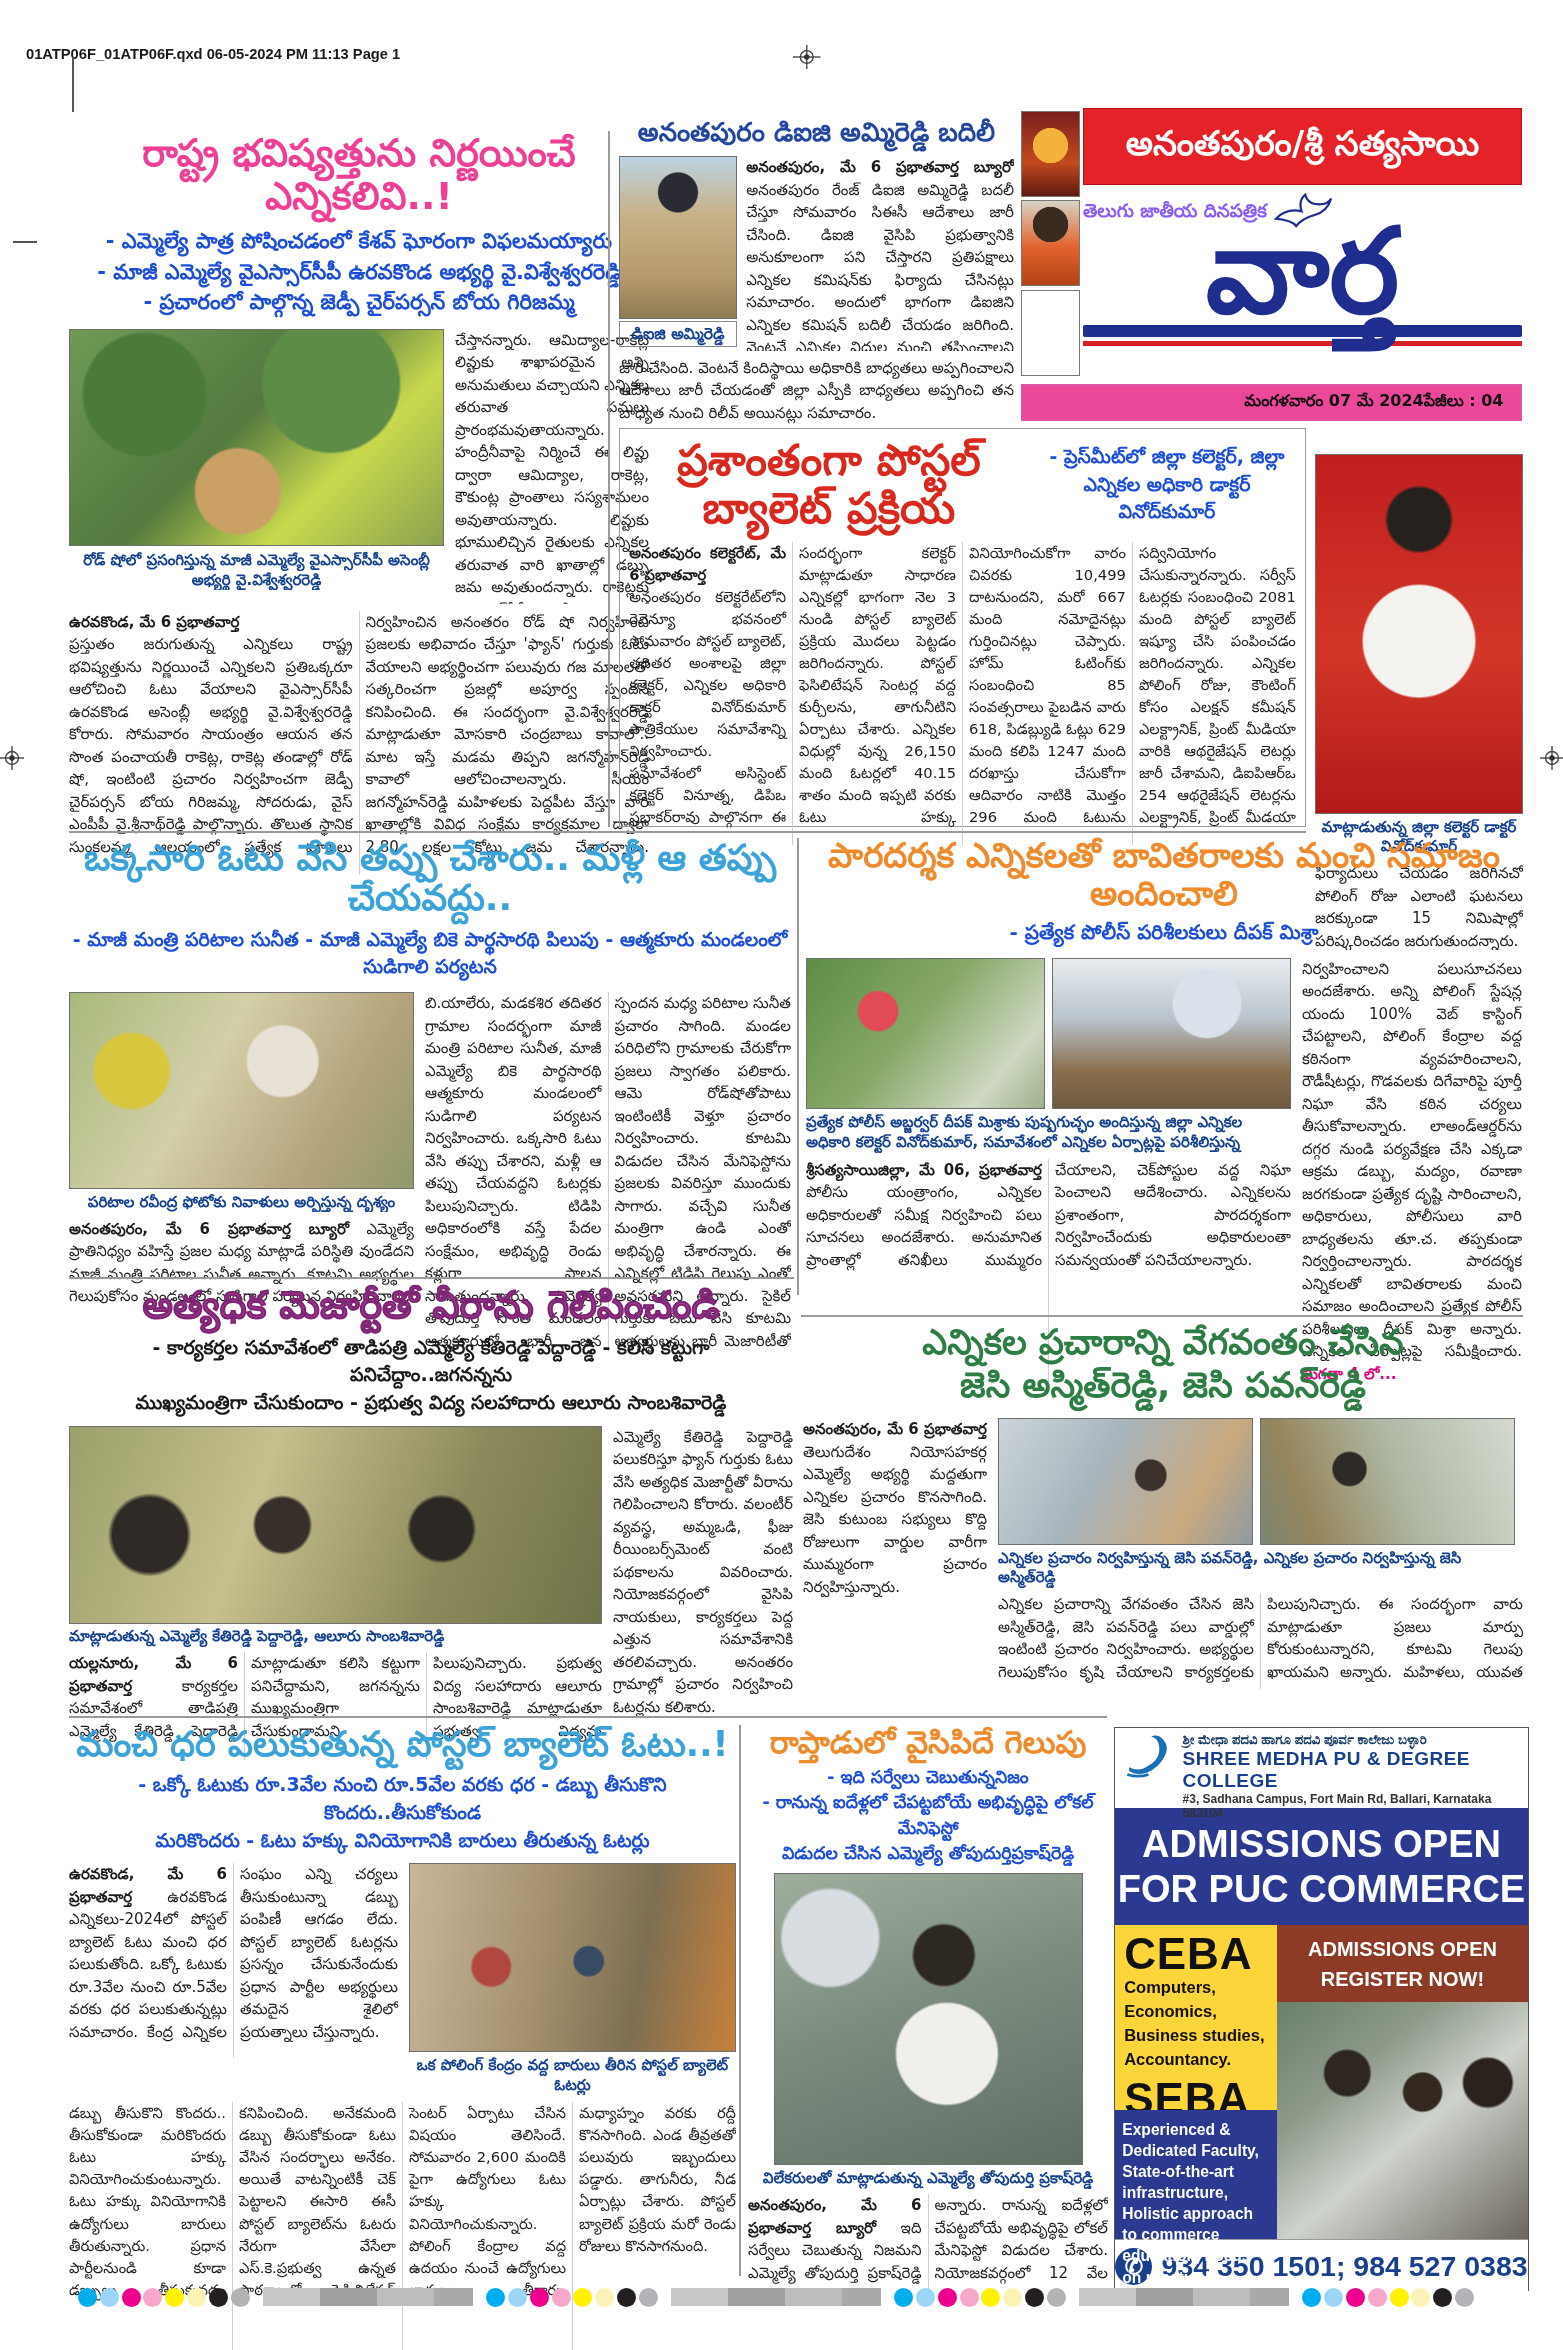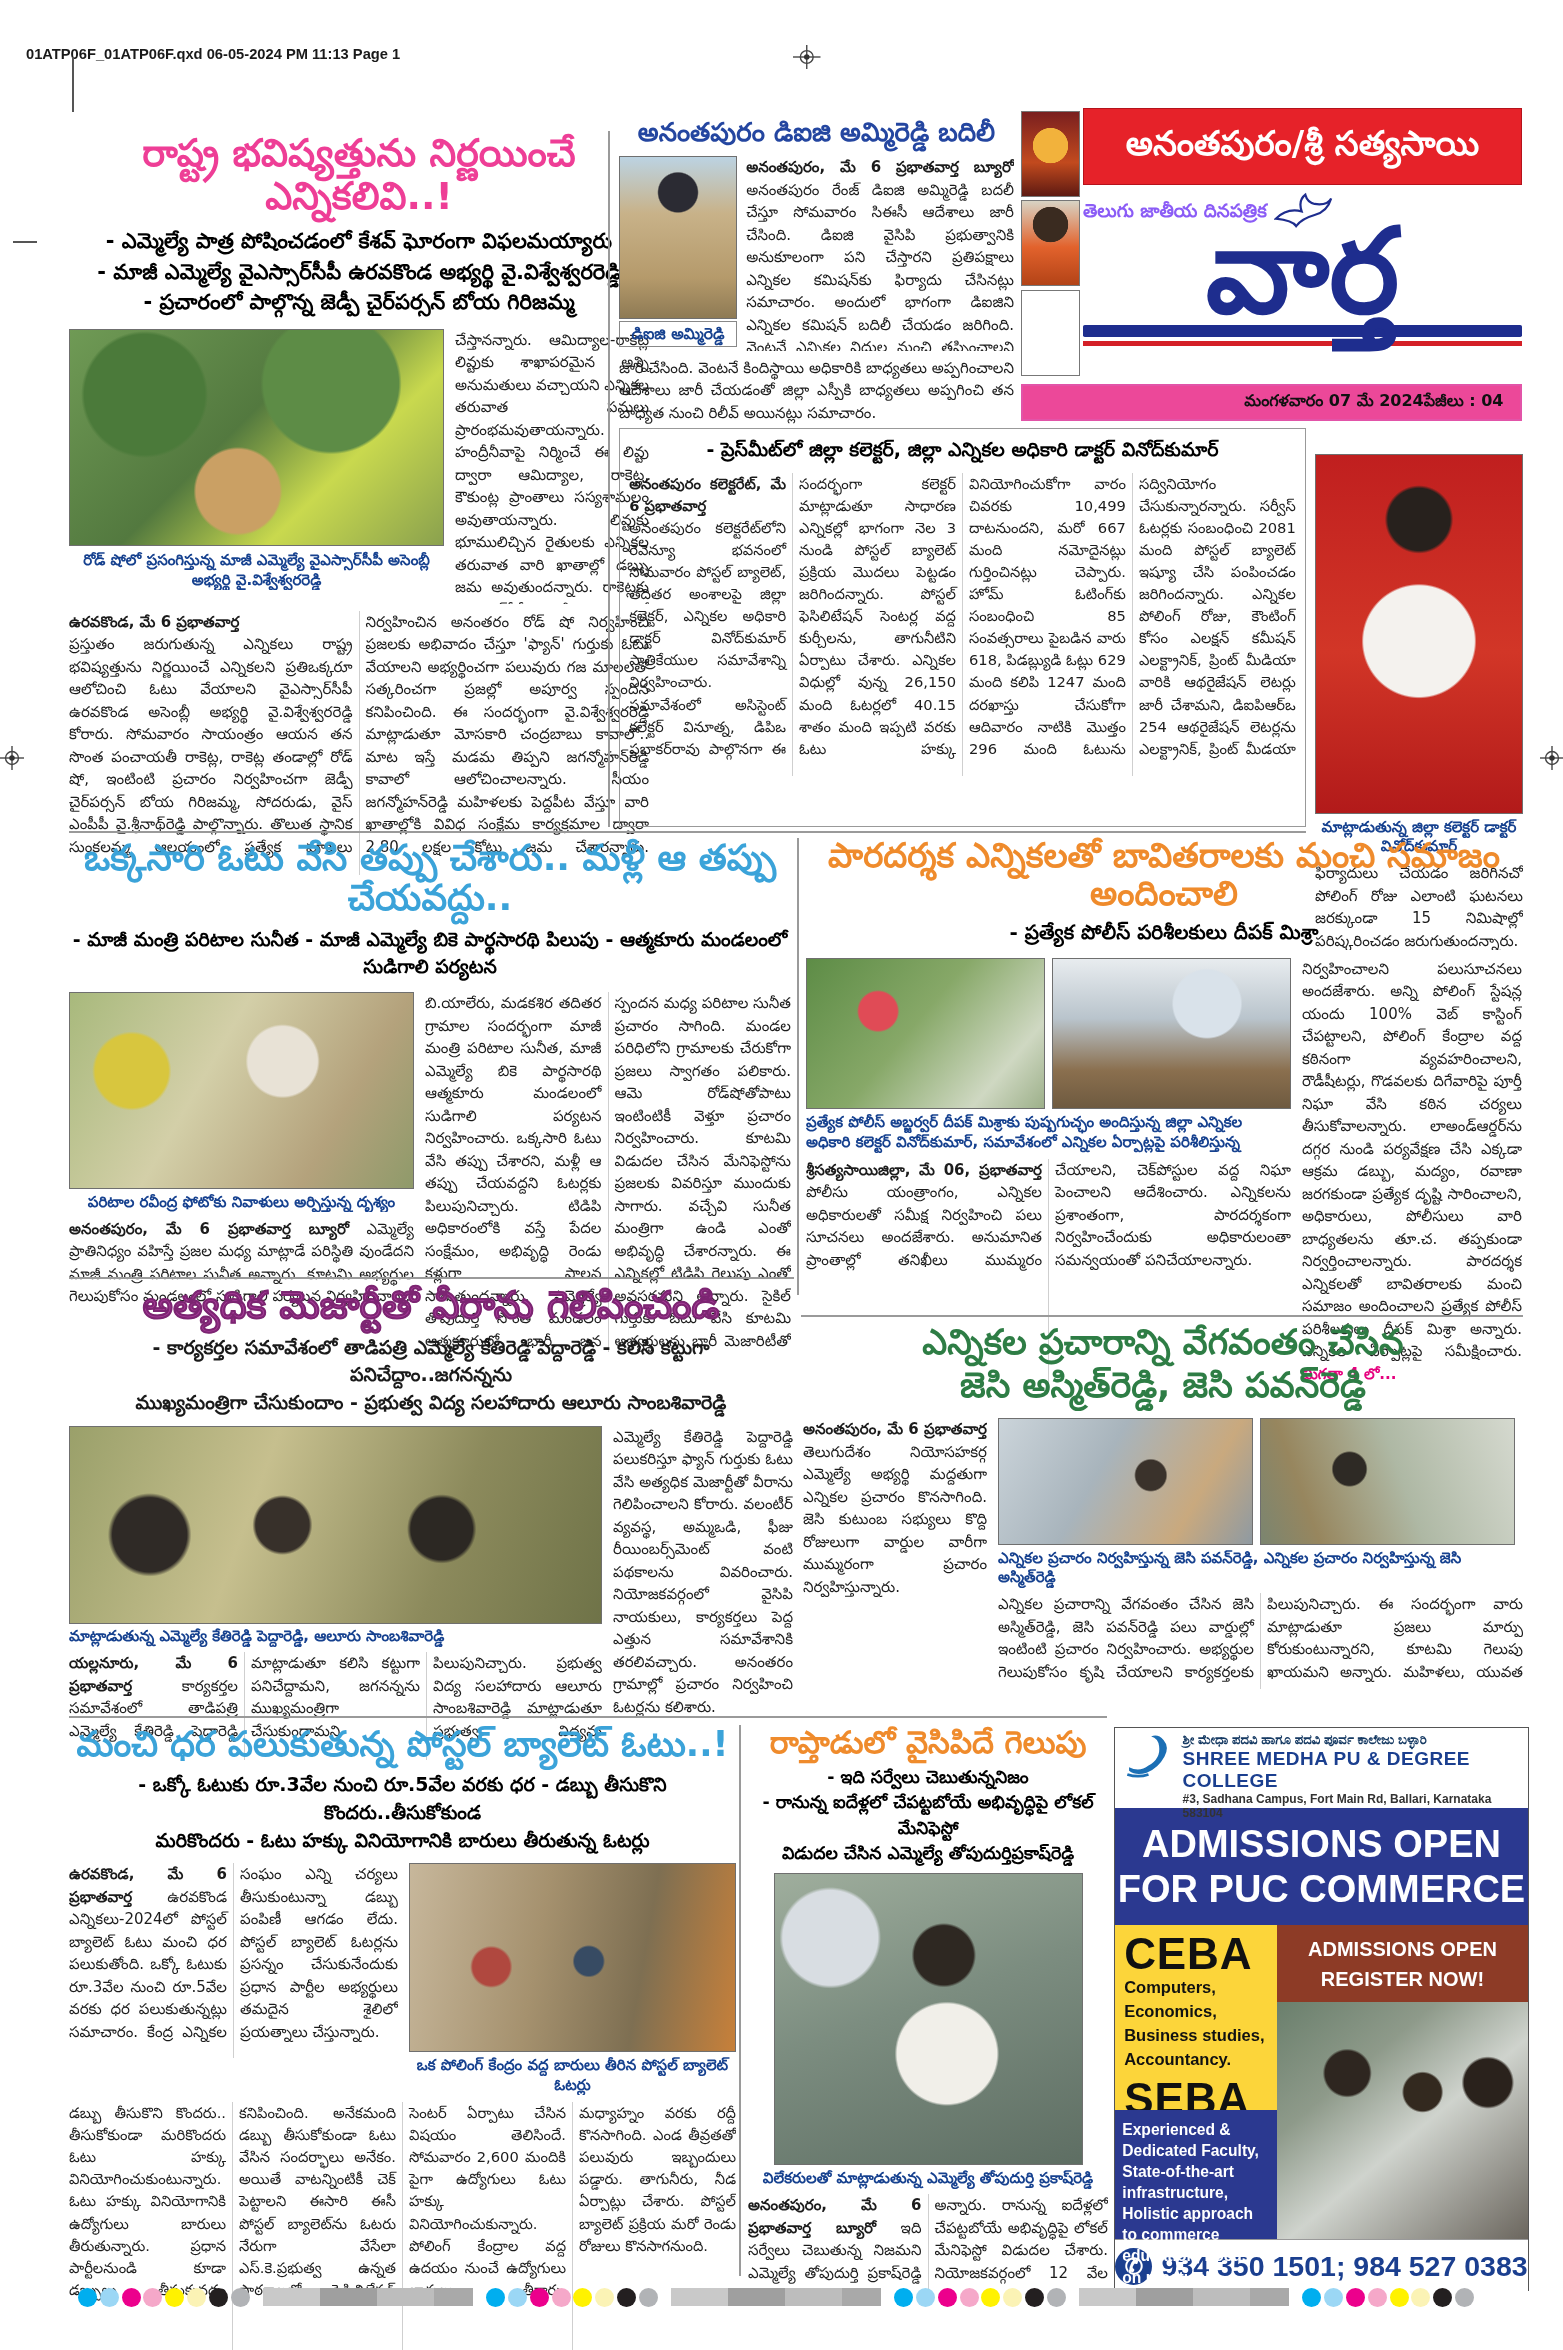--- a/index.html
+++ b/index.html
@@ -3,21 +3,21 @@
 <meta charset="utf-8">
 <style>
   html,body{margin:0;padding:0;background:#ffffff;}
   .page{position:relative;width:1564px;height:2351px;background:#ffffff;overflow:hidden;
         font-family:"DejaVu Sans",sans-serif;color:#1c1c1c;margin-top:39px;}
   .abs{position:absolute;}
   .printline{font-family:"Liberation Sans",sans-serif;font-size:14.7px;color:#1a1a1a;font-weight:bold;}
   .rule-h{background:#9a9a9a;height:1.8px;}
   .rule-v{background:#9a9a9a;width:1.8px;}
   .headline{font-weight:bold;text-align:center;line-height:1.12;}
-  .subhead{font-weight:bold;text-align:center;color:#000000;line-height:1.45;}
+  .subhead{font-weight:bold;text-align:center;color:#1d4ed8;line-height:1.45;}
   .body-txt{font-size:15px;line-height:1.5;text-align:justify;overflow:hidden;}
   .byline{font-weight:bold;text-align:center;}
   .caption{font-weight:bold;color:#16418f;font-size:15px;line-height:1.3;overflow:hidden;}
   .photo{border:0.9px solid #6f6f6f;box-sizing:border-box;}
   .more{color:#e6007e;font-weight:bold;}
   .cols2{columns:2;column-gap:13px;column-rule:0.9px solid #cfcfcf;}
   .cols3{columns:3;column-gap:13px;column-rule:0.9px solid #cfcfcf;}
   .cols4{columns:4;column-gap:13px;column-rule:0.9px solid #cfcfcf;}
   
   .banner{background:#e62229;color:#ffffff;font-weight:bold;display:flex;align-items:center;justify-content:center;border:1.8px solid #b5121b;}
@@ -151,20 +151,21 @@
       <div style="height:4.6px;background:#d42027;margin-top:3.7px;"></div>
     </div>
   </div>
   <div class="abs datebar" style="left:1021px;top:345px;width:501px;height:37px;">
     <span>మంగళవారం  07  మే  2024</span>
     <span>పేజీలు : 04</span>
   </div>
 
   <div class="abs" style="left:619px;top:389px;width:687px;height:399px;border:1.4px solid #999;box-sizing:border-box;padding:7.3px 9.2px;">
     <div style="display:flex;gap:9.2px;align-items:center;">
+      <div class="headline" style="flex:1.55;font-size:43px;color:#d9291f;">ప్రశాంతంగా పోస్టల్ బ్యాలెట్ ప్రక్రియ</div>
       <div class="subhead" style="flex:1;font-size:19px;">- ప్రెస్‌మీట్‌లో జిల్లా కలెక్టర్, జిల్లా ఎన్నికల అధికారి డాక్టర్ వినోద్‌కుమార్</div>
     </div>
     <div class="cols4 body-txt" style="height:303px;margin-top:9.2px;font-size:14.7px;">
       <span class="byline">అనంతపురం కలెక్టరేట్, మే 6 ప్రభాతవార్త</span><br>
       <span>అనంతపురం కలెక్టరేట్‌లోని రెవెన్యూ భవనంలో సోమవారం పోస్టల్ బ్యాలెట్, తదితర అంశాలపై జిల్లా కలెక్టర్, ఎన్నికల అధికారి డాక్టర్ వినోద్‌కుమార్ పాత్రికేయుల సమావేశాన్ని నిర్వహించారు. సమావేశంలో అసిస్టెంట్ కలెక్టర్ వినూత్న, డిపిఒ ప్రభాకర్‌రావు పాల్గొనగా ఈ సందర్భంగా కలెక్టర్ మాట్లాడుతూ సాధారణ ఎన్నికల్లో భాగంగా నెల 3 నుండి పోస్టల్ బ్యాలెట్ ప్రక్రియ మొదలు పెట్టడం జరిగిందన్నారు. పోస్టల్ ఫెసిలిటేషన్ సెంటర్ల వద్ద కుర్చీలను, తాగునీటిని ఏర్పాటు చేశారు. ఎన్నికల విధుల్లో వున్న 26,150 మంది ఓటర్లలో 40.15 శాతం మంది ఇప్పటి వరకు ఓటు హక్కు వినియోగించుకోగా వారం చివరకు 10,499 దాటనుందని, మరో 667 మంది నమోదైనట్లు గుర్తించినట్లు చెప్పారు. హోమ్ ఓటింగ్‌కు సంబంధించి 85 సంవత్సరాలు పైబడిన వారు 618, పిడబ్ల్యుడి ఓట్లు 629 మంది కలిపి 1247 మంది దరఖాస్తు చేసుకోగా ఆదివారం నాటికి మొత్తం 296 మంది ఓటును సద్వినియోగం చేసుకున్నారన్నారు. సర్వీస్ ఓటర్లకు సంబంధించి 2081 మంది పోస్టల్ బ్యాలెట్ ఇష్యూ చేసి పంపించడం జరిగిందన్నారు. ఎన్నికల పోలింగ్ రోజు, కౌంటింగ్ కోసం ఎలక్షన్ కమీషన్ ఎలక్ట్రానిక్, ప్రింట్ మీడియా వారికి ఆథరైజేషన్ లెటర్లు జారీ చేశామని, డిఐపిఆర్ఒ 254 ఆథరైజేషన్ లెటర్లను ఎలక్ట్రానిక్, ప్రింట్ మీడయా వారికి అందిస్తారన్నారు. పోలింగ్ కేంద్రం లోపల ఎలాంటి ఫోటోగ్రఫీ, వీడియోగ్రఫీ చేయడానికి వీలులేదని, ఓటింగ్ కంపార్ట్‌మెంట్ వద్దకు వెళ్లడానికి అవకాశం లేదన్నారు. పోలింగ్ కేంద్రం వద్దకు వెళ్లేటప్పుడు అక్కడ వున్న ప్రిసైడింగ్ ఆఫీసర్, పోలీసు అధికారి, రిటర్నింగ్ అధికారి, అసిస్టెంట్ రిటర్నింగ్ అధికారి, ఎన్నికల విధుల్లో వున్న అధికారుల అనుమతి తీసుకోవాలన్నారు. జిల్లాలో 16,56,775 ఓట్లు ఉండగా ఇప్పటి వరకు 8372 మందికి పోస్టల్ బ్యాలెట్ జారీ చేయగా 20 మంది ఉద్యోగులు, ఎన్నికల సిబ్బంది 1852 మంది ఓటు హక్కు వినియోగించుకున్నారన్నారు. ఓటరు స్లిప్పుల పంపిణీ 2019, ఓటేసిన వారు 8073 మంది, ఆఖరి 420 మంది</span>
       
     </div>
   </div>
 
   <div class="abs" style="left:1315px;top:415px;width:208px;">

